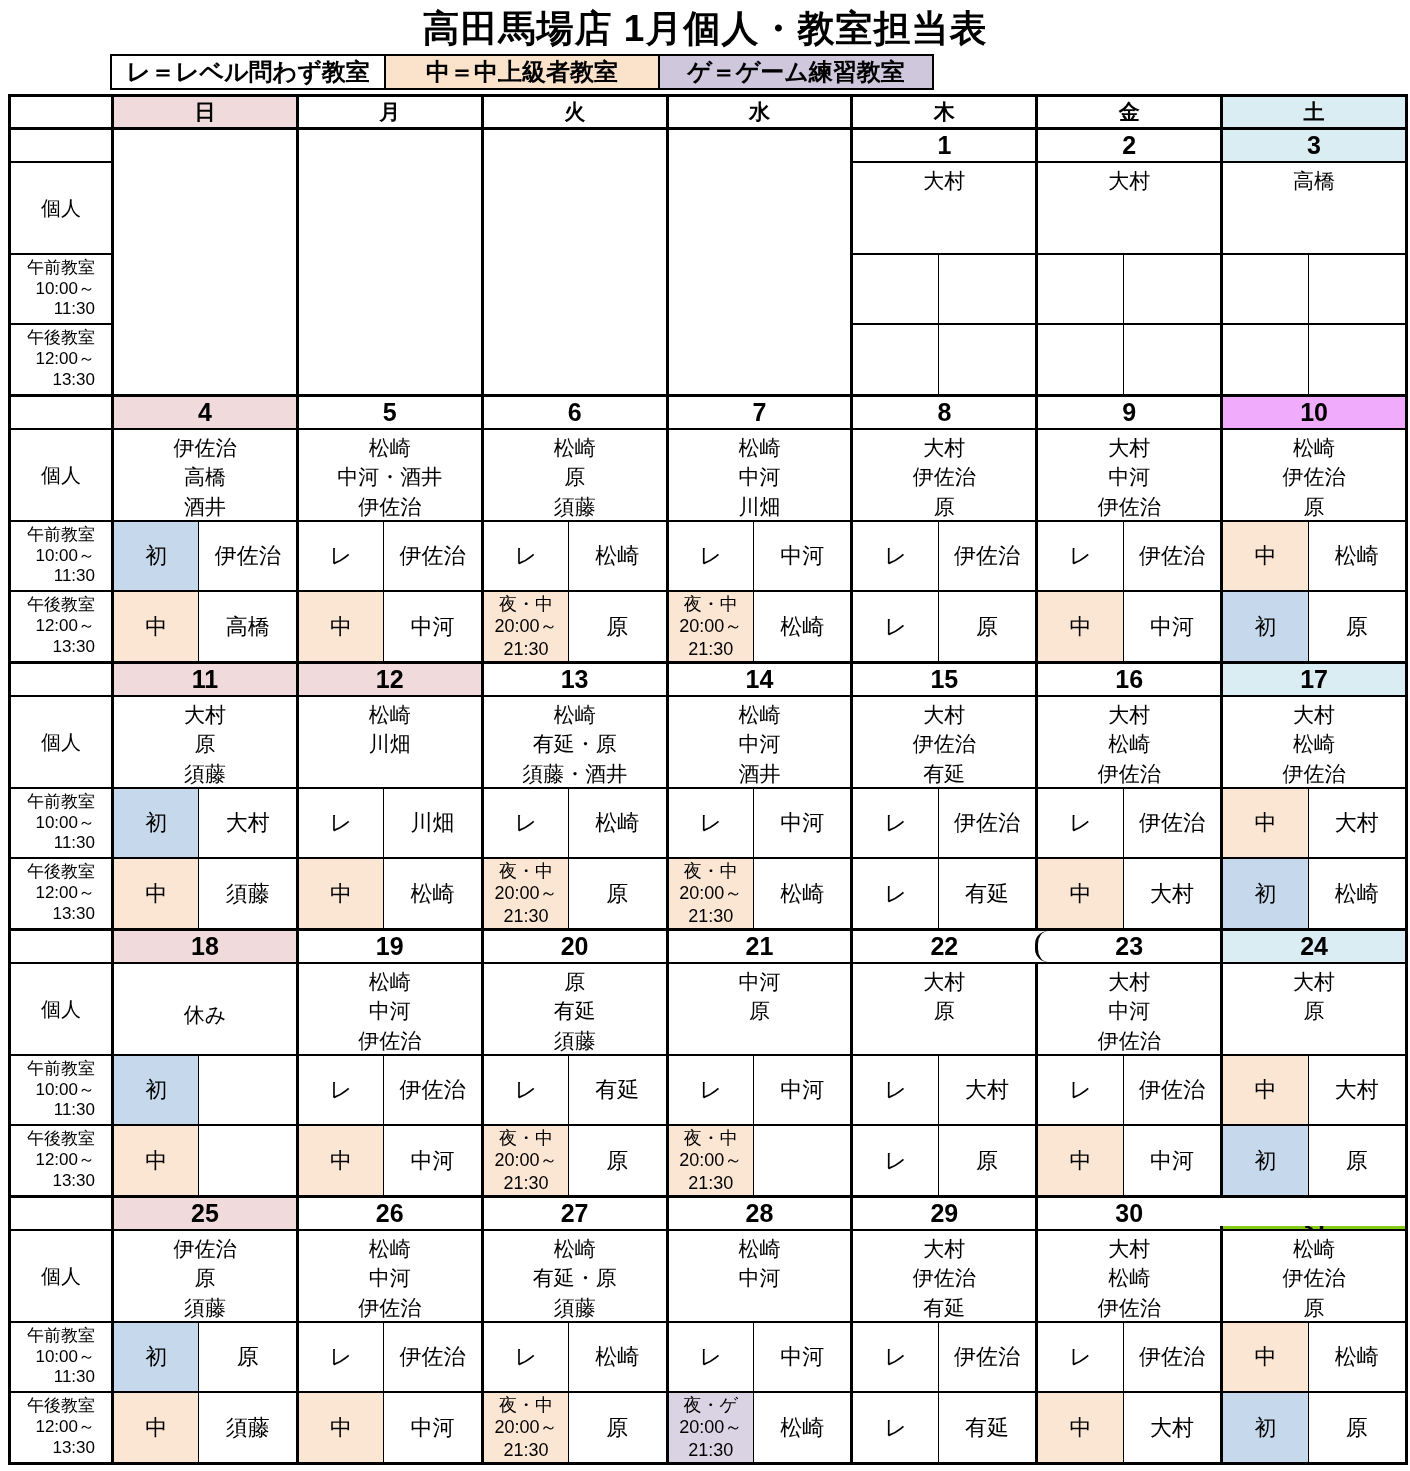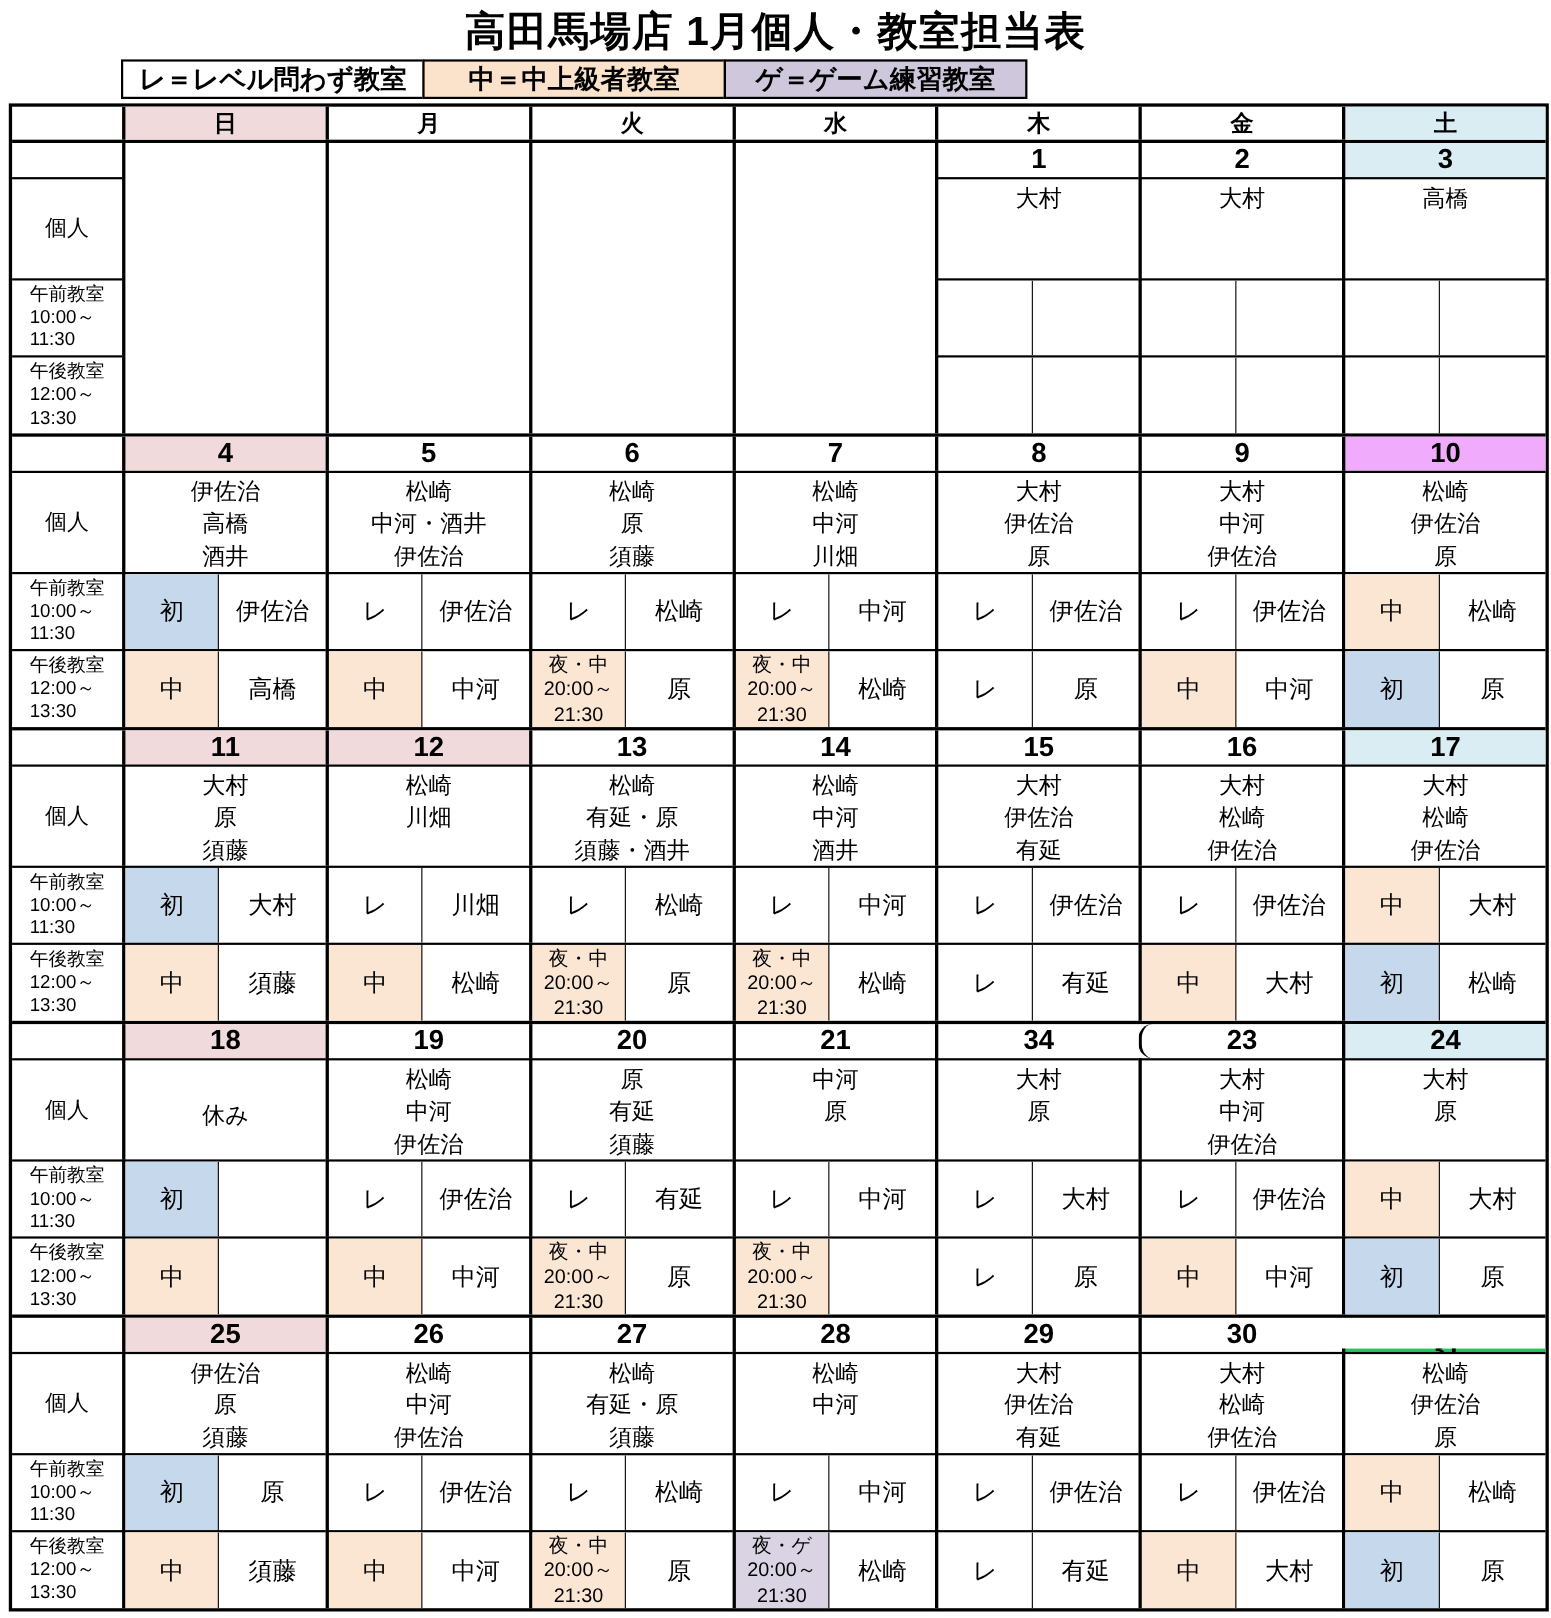--- a/index.html
+++ b/index.html
@@ -42,21 +42,21 @@
   .hdr-cell.first{border-left:none;}
   .week{
     display:grid;grid-template-columns:100px repeat(7,1fr);
     grid-template-rows:31px 92px 70px 71px;
   }
   .week + .week{border-top:3px solid #000;}
   .cell{box-sizing:border-box;overflow:hidden;}
   .bl{border-left:3px solid #000;}
   .bt{border-top:2px solid #000;}
   .lbl{
-    display:flex;align-items:center;justify-content:center;text-align:left;
+    display:flex;align-items:center;justify-content:center;text-align:right;
     white-space:pre-line;font-size:17px;line-height:1.22;
   }
   .lbl-kojin{font-size:20px;}
   .date-cell{
     display:flex;align-items:center;justify-content:center;
     font-size:25px;font-weight:bold;
   }
   .kojin-cell{
     text-align:center;white-space:pre-line;font-size:21px;line-height:1.4;
     padding-top:3px;
@@ -390,21 +390,21 @@
         <div class="cell bl bt class-cell" style="grid-area: 3 / 5;">
           <div class="class-type">レ</div>
           <div class="class-teacher">中河</div>
         </div>
         <div class="cell bl bt class-cell" style="grid-area: 4 / 5;">
           <div class="class-type small" style="background: rgb(251, 229, 211);">夜・中
 20:00～
 21:30</div>
           <div class="class-teacher"></div>
         </div>
-        <div class="cell bl date-cell" style="grid-area: 1 / 6;">34</div>
+        <div class="cell bl date-cell" style="grid-area: 1 / 6;">22</div>
         <div class="cell bl bt kojin-cell" style="grid-area: 2 / 6;">大村
 原</div>
         <div class="cell bl bt class-cell" style="grid-area: 3 / 6;">
           <div class="class-type">レ</div>
           <div class="class-teacher">大村</div>
         </div>
         <div class="cell bl bt class-cell" style="grid-area: 4 / 6;">
           <div class="class-type">レ</div>
           <div class="class-teacher">原</div>
         </div>
@@ -509,21 +509,21 @@
 松崎
 伊佐治</div>
         <div class="cell bl bt class-cell" style="grid-area: 3 / 7;">
           <div class="class-type">レ</div>
           <div class="class-teacher">伊佐治</div>
         </div>
         <div class="cell bl bt class-cell" style="grid-area: 4 / 7;">
           <div class="class-type" style="background: rgb(251, 229, 211);">中</div>
           <div class="class-teacher">大村</div>
         </div>
-        <div class="cell bl date-cell" style="grid-area: 1 / 8; background: #22c55e; margin-top: 28px;">31</div>
+        <div class="cell bl date-cell" style="grid-area: 1 / 8; background: #84cc16; margin-top: 28px;">31</div>
         <div class="cell bl bt kojin-cell" style="grid-area: 2 / 8;">松崎
 伊佐治
 原</div>
         <div class="cell bl bt class-cell" style="grid-area: 3 / 8;">
           <div class="class-type" style="background: rgb(251, 229, 211);">中</div>
           <div class="class-teacher">松崎</div>
         </div>
         <div class="cell bl bt class-cell" style="grid-area: 4 / 8;">
           <div class="class-type" style="background: rgb(197, 216, 236);">初</div>
           <div class="class-teacher">原</div>

